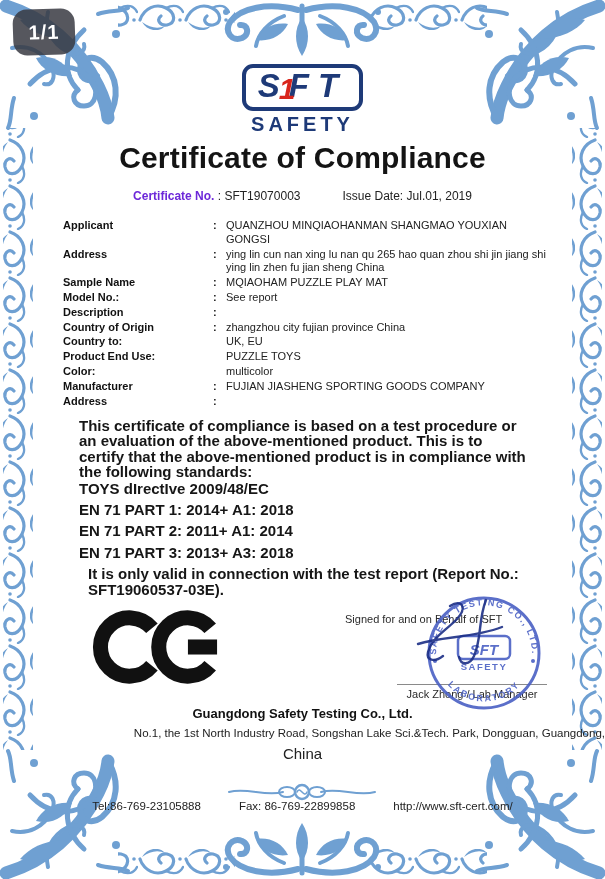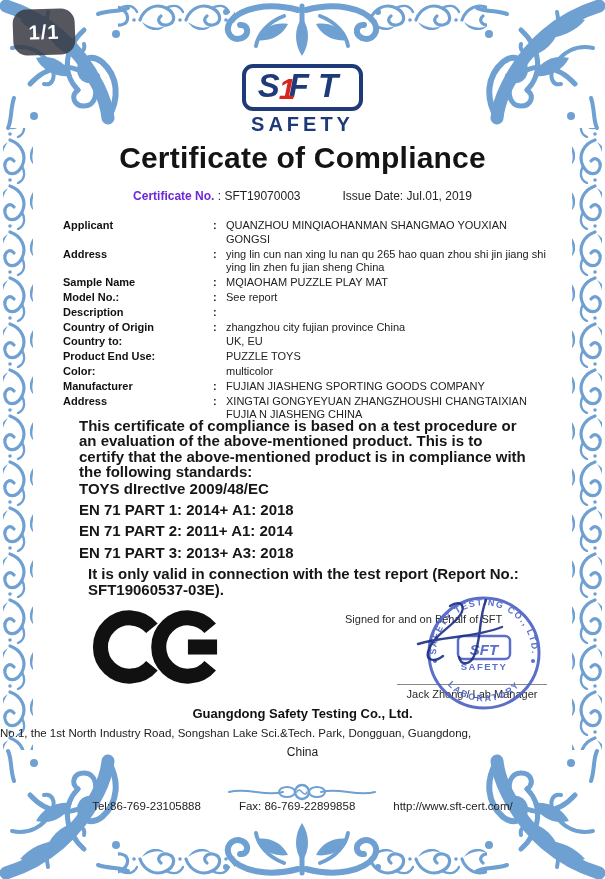--- a/index.html
+++ b/index.html
@@ -60,22 +60,22 @@
   .statement .validity{margin-top:6px;padding-left:9px;}
   
   .ce{position:absolute;left:92px;top:600px;}
   .signedfor{position:absolute;left:345px;top:613px;font-size:11px;color:#2a2a2a;}
   .stamp{position:absolute;left:423px;top:592px;opacity:.9;z-index:3;}
   .sig{position:absolute;left:388px;top:596px;z-index:4;}
   .sigline{position:absolute;left:397px;top:684px;width:150px;border-top:1.6px solid #8a8a8a;}
   .signer{position:absolute;left:397px;top:688px;width:150px;text-align:center;font-size:11px;color:#2a2a2a;}
   
   .f-company{position:absolute;left:0;top:706px;width:605px;text-align:center;font-size:13px;font-weight:bold;color:#111;}
-  .f-addr1{position:absolute;left:0;top:727px;width:605px;text-align:left;font-size:11.5px;color:#222;}
-  .f-addr2{position:absolute;left:0;top:745px;width:605px;text-align:center;font-size:12px;color:#222;}
+  .f-addr1{position:absolute;left:0;top:727px;width:605px;text-align:right;font-size:11.5px;color:#222;}
+  .f-addr2{position:absolute;left:0;top:745px;width:605px;text-align:center;font-size:15px;color:#222;}
   .f-contact{position:absolute;left:0;top:762px;width:605px;display:flex;justify-content:center;gap:38px;font-size:11.5px;color:#222;margin-top:38px;}
   .divider{position:absolute;left:227px;top:781px;}
 </style>
 </head>
 <body>
 
 <div class="page">
 
   <svg class="border-svg" viewBox="0 0 605 879">
     <defs>
@@ -230,21 +230,20 @@
       <span class="dvalue">multicolor</span>
     </div>
     <div class="drow">
       <span class="dlabel">Manufacturer</span>
       <span class="dsep">:</span>
       <span class="dvalue">FUJIAN JIASHENG SPORTING GOODS COMPANY</span>
     </div>
     <div class="drow">
       <span class="dlabel">Address</span>
       <span class="dsep">:</span>
-      <span class="dvalue">XINGTAI GONGYEYUAN ZHANGZHOUSHI CHANGTAIXIAN FUJIA N JIASHENG CHINA</span>
     </div>
   </div>
 
   <div class="statement">
     <div>This certificate of compliance is based on a test procedure or an evaluation of the above-mentioned product. This is to certify that the above-mentioned product is in compliance with the following standards:</div>
     <div class="directive">TOYS dIrectIve 2009/48/EC</div>
     <div class="std">EN 71 PART 1: 2014+ A1: 2018</div>
     <div class="std">EN 71 PART 2: 2011+ A1: 2014</div>
     <div class="std">EN 71 PART 3: 2013+ A3: 2018</div>
     <div class="validity">It is only valid in connection with the test report (Report No.: SFT19060537-03E).</div>

